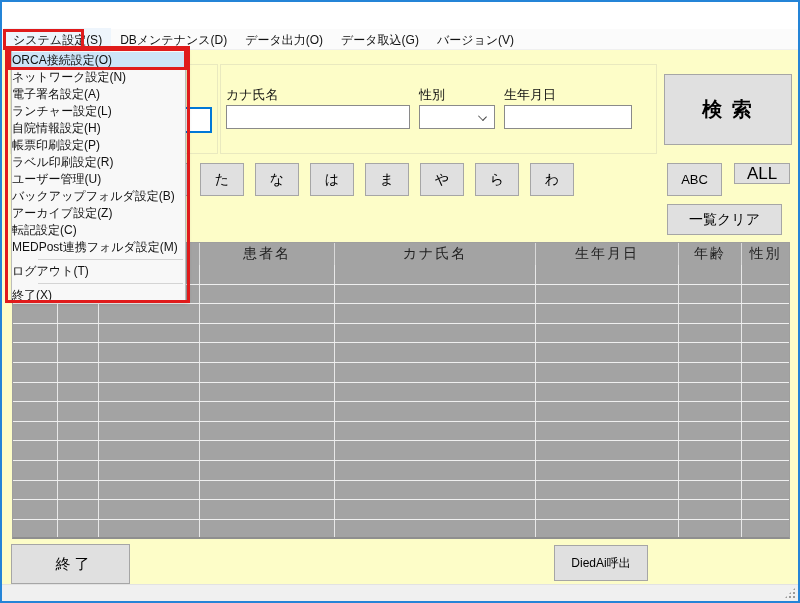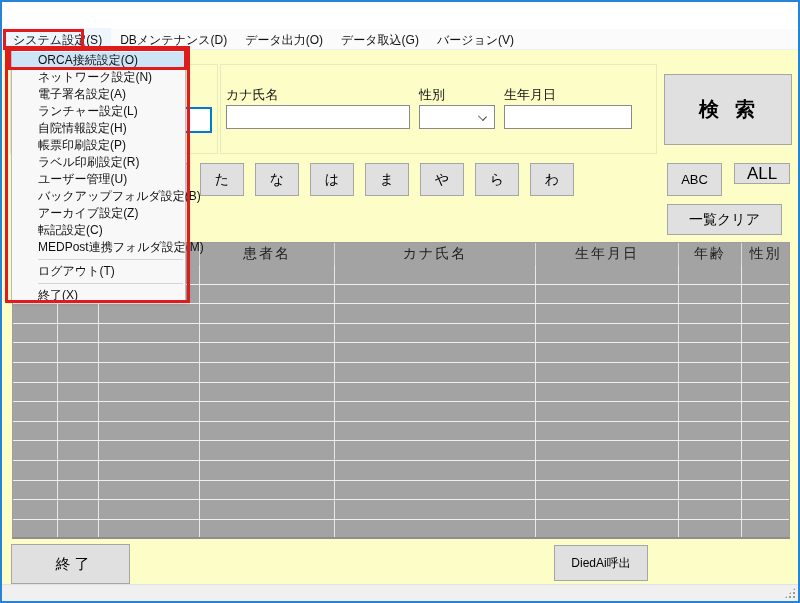--- a/index.html
+++ b/index.html
@@ -30,21 +30,21 @@
 
   
   .content{position:absolute;top:48px;left:0;right:0;bottom:17px;background:var(--background);}
   .panel{position:absolute;border:1px solid #e9e9bf;background:var(--background);}
   .field-label{position:absolute;font-size:13px;color:#111;white-space:nowrap;}
   .text-input{position:absolute;height:24px;border:1px solid #8a8a8a;background:#fff;font-size:13px;padding:0 4px;outline:none;}
   .patient-no{left:150px;top:57px;width:60px;height:26px;border:2px solid var(--focus-border);}
   .select-box{position:absolute;height:24px;border:1px solid #8a8a8a;background:#fff;}
   .select-chevron{position:absolute;right:8px;top:7px;width:7px;height:7px;border-right:1px solid #444;border-bottom:1px solid #444;transform:rotate(45deg) scaleY(.8);}
   .btn{display:flex;align-items:center;justify-content:center;background:#e0e0e0;border:1px solid #a6a6a6;color:#000;cursor:default;}
-  .search-btn{position:absolute;left:662px;top:24px;width:128px;height:71px;font-size:20px;font-weight:bold;letter-spacing:2px;font-family:Liberation Mono, monospace;}
+  .search-btn{position:absolute;left:662px;top:24px;width:128px;height:71px;font-size:20px;font-weight:bold;letter-spacing:2px;}
   .kana-row{position:absolute;left:10px;top:113px;height:33px;display:flex;}
   .kana-btn{width:44px;height:33px;margin-right:11px;font-size:14px;flex:0 0 auto;}
   .kana-btn:first-child{margin-left:23px;}
   .abc-btn{position:absolute;left:665px;top:113px;width:55px;height:33px;font-size:13px;}
   .all-btn{position:absolute;left:732px;top:113px;width:56px;height:21px;font-size:17px;}
   .clear-btn{position:absolute;left:665px;top:154px;width:115px;height:31px;font-size:14px;}
 
   
   .patient-table{position:absolute;left:10px;top:192px;width:778px;height:297px;background:#a3a3a3;border:1px solid #9e9e9e;border-bottom:2px solid #8f8f8f;overflow:hidden;}
   .thead{display:flex;height:22px;}
@@ -64,21 +64,21 @@
   .diedai-btn{position:absolute;left:552px;top:495px;width:94px;height:36px;font-size:12px;}
 
   
   .statusbar{position:absolute;left:0;right:0;bottom:0;height:17px;background:#f0f0f0;border-top:1px solid #e2e2e2;}
   .resize-grip{position:absolute;right:2px;bottom:2px;width:12px;height:12px;
     background-image:radial-gradient(#9a9a9a 1px,transparent 1.2px);background-size:4px 4px;background-position:bottom right;
     clip-path:polygon(100% 0,100% 100%,0 100%);}
 
   
   .dropdown{position:absolute;left:9px;top:47px;width:175px;height:252px;background:#f8f8f8;border:1px solid #bcbcbc;box-shadow:2px 2px 4px rgba(0,0,0,.18);z-index:50;padding-top:2px;}
-  .dd-item{height:17px;line-height:17px;font-size:12px;color:#111;padding-left:26px;white-space:nowrap;}
+  .dd-item{height:17px;line-height:17px;font-size:12px;color:#111;white-space:nowrap;}
   .dd-item.highlighted{background:var(--menu-highlight);}
   .dd-sep{height:1px;background:#d4d4d4;margin:3px 2px 3px 26px;}
 
   
   .anno{position:absolute;border:3px solid var(--annotation-red);z-index:60;pointer-events:none;}
   .anno-menu-header{left:1px;top:27px;width:81px;height:21px;}
   .anno-dropdown{left:3px;top:44px;width:185px;height:257px;}
   .anno-orca{left:6px;top:46px;width:179px;height:22px;}
 </style>
 </head>

